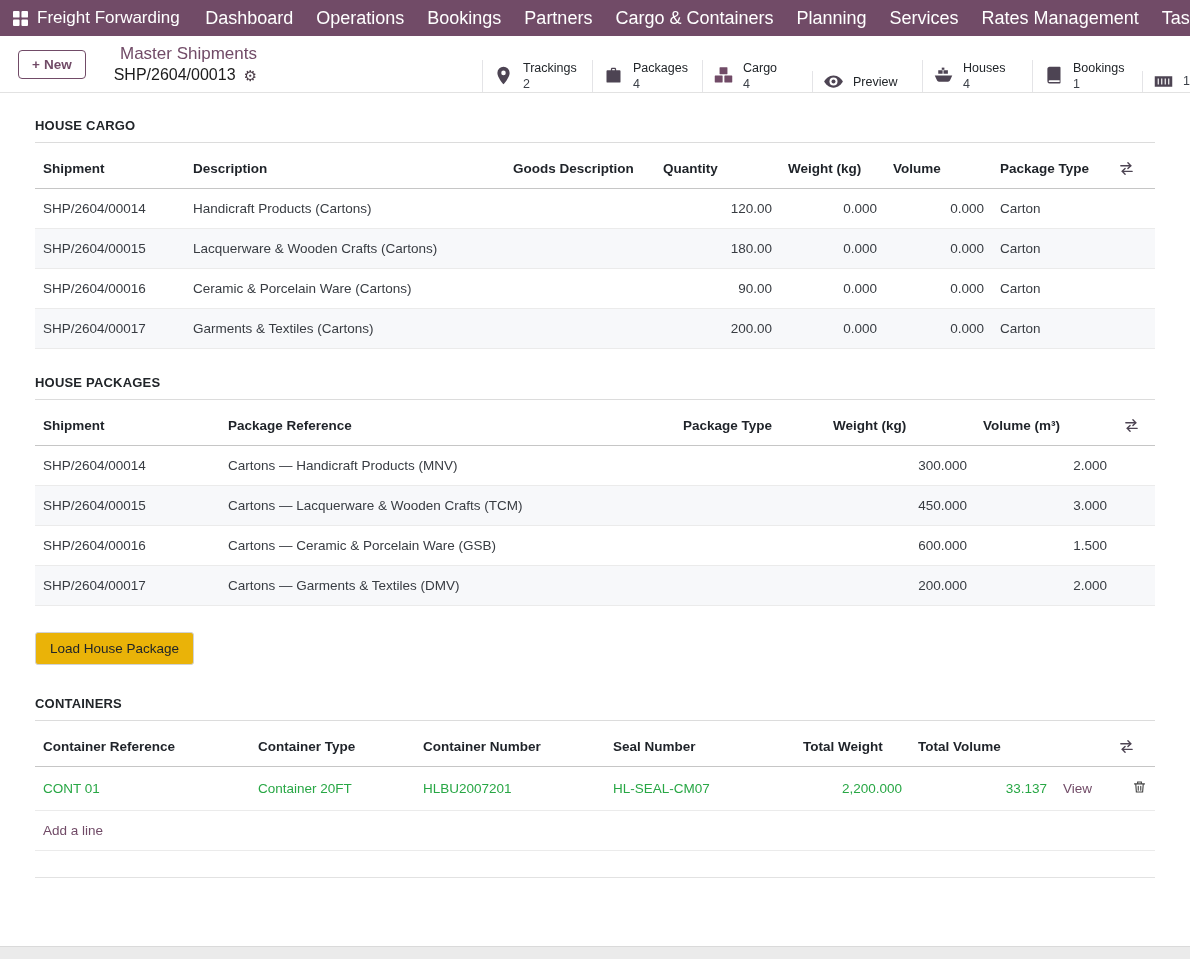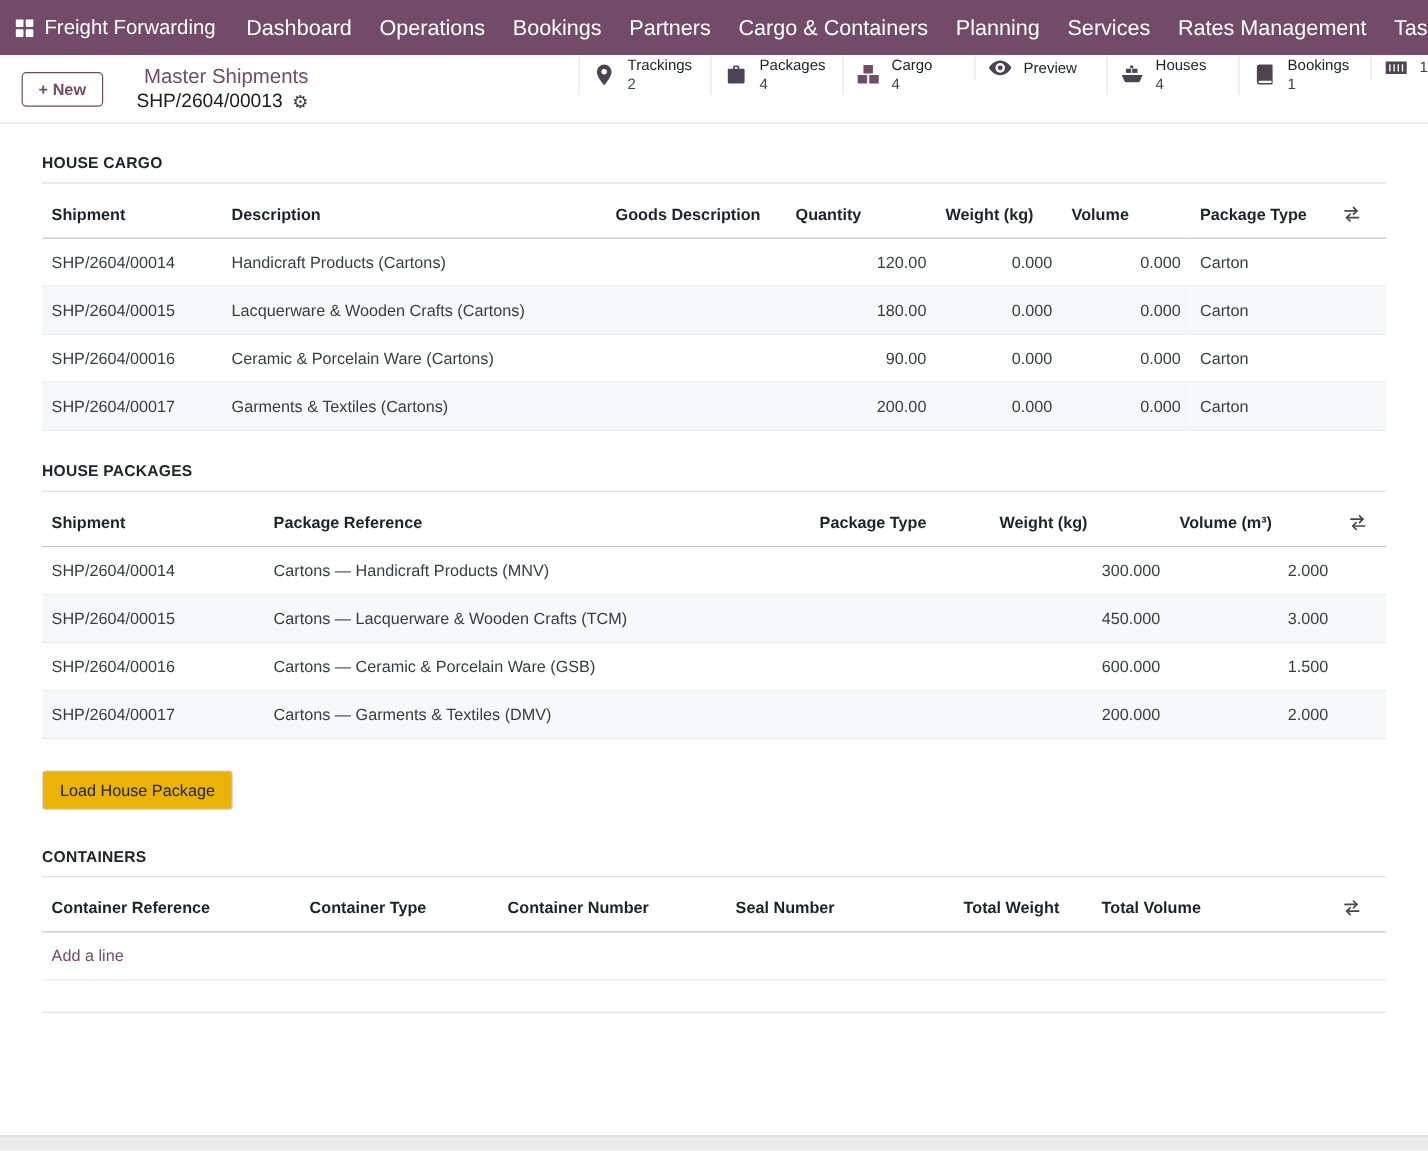--- a/index.html
+++ b/index.html
@@ -4,21 +4,21 @@
 <style>
   * { box-sizing: border-box; margin: 0; padding: 0; }
   html,body { width:1190px; height:959px; }
   body {
     font-family:"Liberation Sans", sans-serif;
     background:#fff; color:#212529;
     position:relative; overflow:hidden;
   }
   
   .topbar {
-    height:46px; background:#714B67; color:#fff;
+    height:36px; background:#714B67; color:#fff;
     display:flex; align-items:center; padding-left:13px;
     white-space:nowrap; overflow:hidden;
   }
   .apps-btn { width:28px; height:28px; display:flex; align-items:center; justify-content:center; cursor:pointer; }
   .apps-btn svg { width:15px; height:15px; }
   .app-name { font-size:17px; font-weight:500; margin:0 14px 0 9px; cursor:pointer; }
   .nav-item { color:#fff; font-size:18px; line-height:46px; padding:0 11.5px; text-decoration:none; display:inline-block; cursor:pointer; }
   .nav-partial { margin-left:10px; width:18px; height:16px; color:#fff; flex:0 0 auto; }
   .nav-partial svg { width:18px; height:16px; }
 
@@ -30,21 +30,21 @@
     font-family:inherit; font-weight:700; font-size:13.5px;
     padding:6px 13px; border-radius:4px; cursor:pointer; white-space:nowrap;
   }
   .new-btn .plus { font-weight:700; margin-right:4px; }
   .breadcrumbs { display:flex; flex-direction:column; justify-content:center; line-height:1.3; }
   .bc-link { color:#714B67; font-size:17px; text-decoration:none; cursor:pointer;text-align:right; }
   .record-row { display:flex; align-items:center; gap:8px; }
   .record-name { font-size:16px; color:#1b1b1b;margin-left:14px; }
   .gear { color:#4a3b46; font-size:15px; line-height:1; cursor:pointer; }
 
-  .stat-buttons { margin-left:auto; width:708px; display:flex; align-items:flex-start; overflow:hidden; }
+  .stat-buttons { margin-left:auto; width:708px; display:flex; align-items:flex-end; overflow:hidden; }
   .stat-btn {
     flex:0 0 110px; width:110px; border-left:1px solid #e4e4e7;
     display:flex; align-items:center; gap:9px; padding:0 10px; cursor:pointer; background:#fff;
   }
   .stat-icon { flex:0 0 auto; width:21px; height:21px; color:#4d4453; }
   .stat-icon svg { width:100%; height:100%; display:block; }
   .icon-purple { color:#714B67; }
   .stat-text { display:flex; flex-direction:column; line-height:1.3; }
   .stat-label { font-size:12.5px; color:#212529; }
   .stat-count { font-size:12.5px; color:#3c4149; }
@@ -376,20 +376,32 @@
         <th></th>
         <th class="opt-col"><span class="opt-icon"><svg viewBox="0 0 24 24" fill="none" stroke="currentColor" stroke-width="2" stroke-linecap="round" stroke-linejoin="round">
                 <path d="M4 8h14"></path>
                 <path d="M14 4l4 4-4 4"></path>
                 <path d="M20 16H6"></path>
                 <path d="M10 12l-4 4 4 4"></path>
               </svg></span></th>
       </tr>
     </thead>
     <tbody>
+      <tr>
+        <td>CONT 01</td>
+        <td>Container 20FT</td>
+        <td>HLBU2007201</td>
+        <td>HL-SEAL-CM07</td>
+        <td class="num">2,200.000</td>
+        <td class="num">33.137</td>
+        <td class="view-cell"><a class="view-link">View</a></td>
+        <td class="opt-col"><span class="trash-btn"><svg viewBox="0 0 24 24" fill="none" stroke="currentColor" stroke-width="1.8" stroke-linecap="round">
+                <path d="M4 7h16M9 7V4h6v3M6 7l1 13h10l1-13M10 11v6M14 11v6"></path>
+              </svg></span></td>
+      </tr>
       <tr class="add-line-row">
         <td colspan="8">Add a line</td>
       </tr>
     </tbody>
   </table>
 
   <div class="sheet-end"></div>
 </div>
 
 <div class="bottom-strip"></div>

